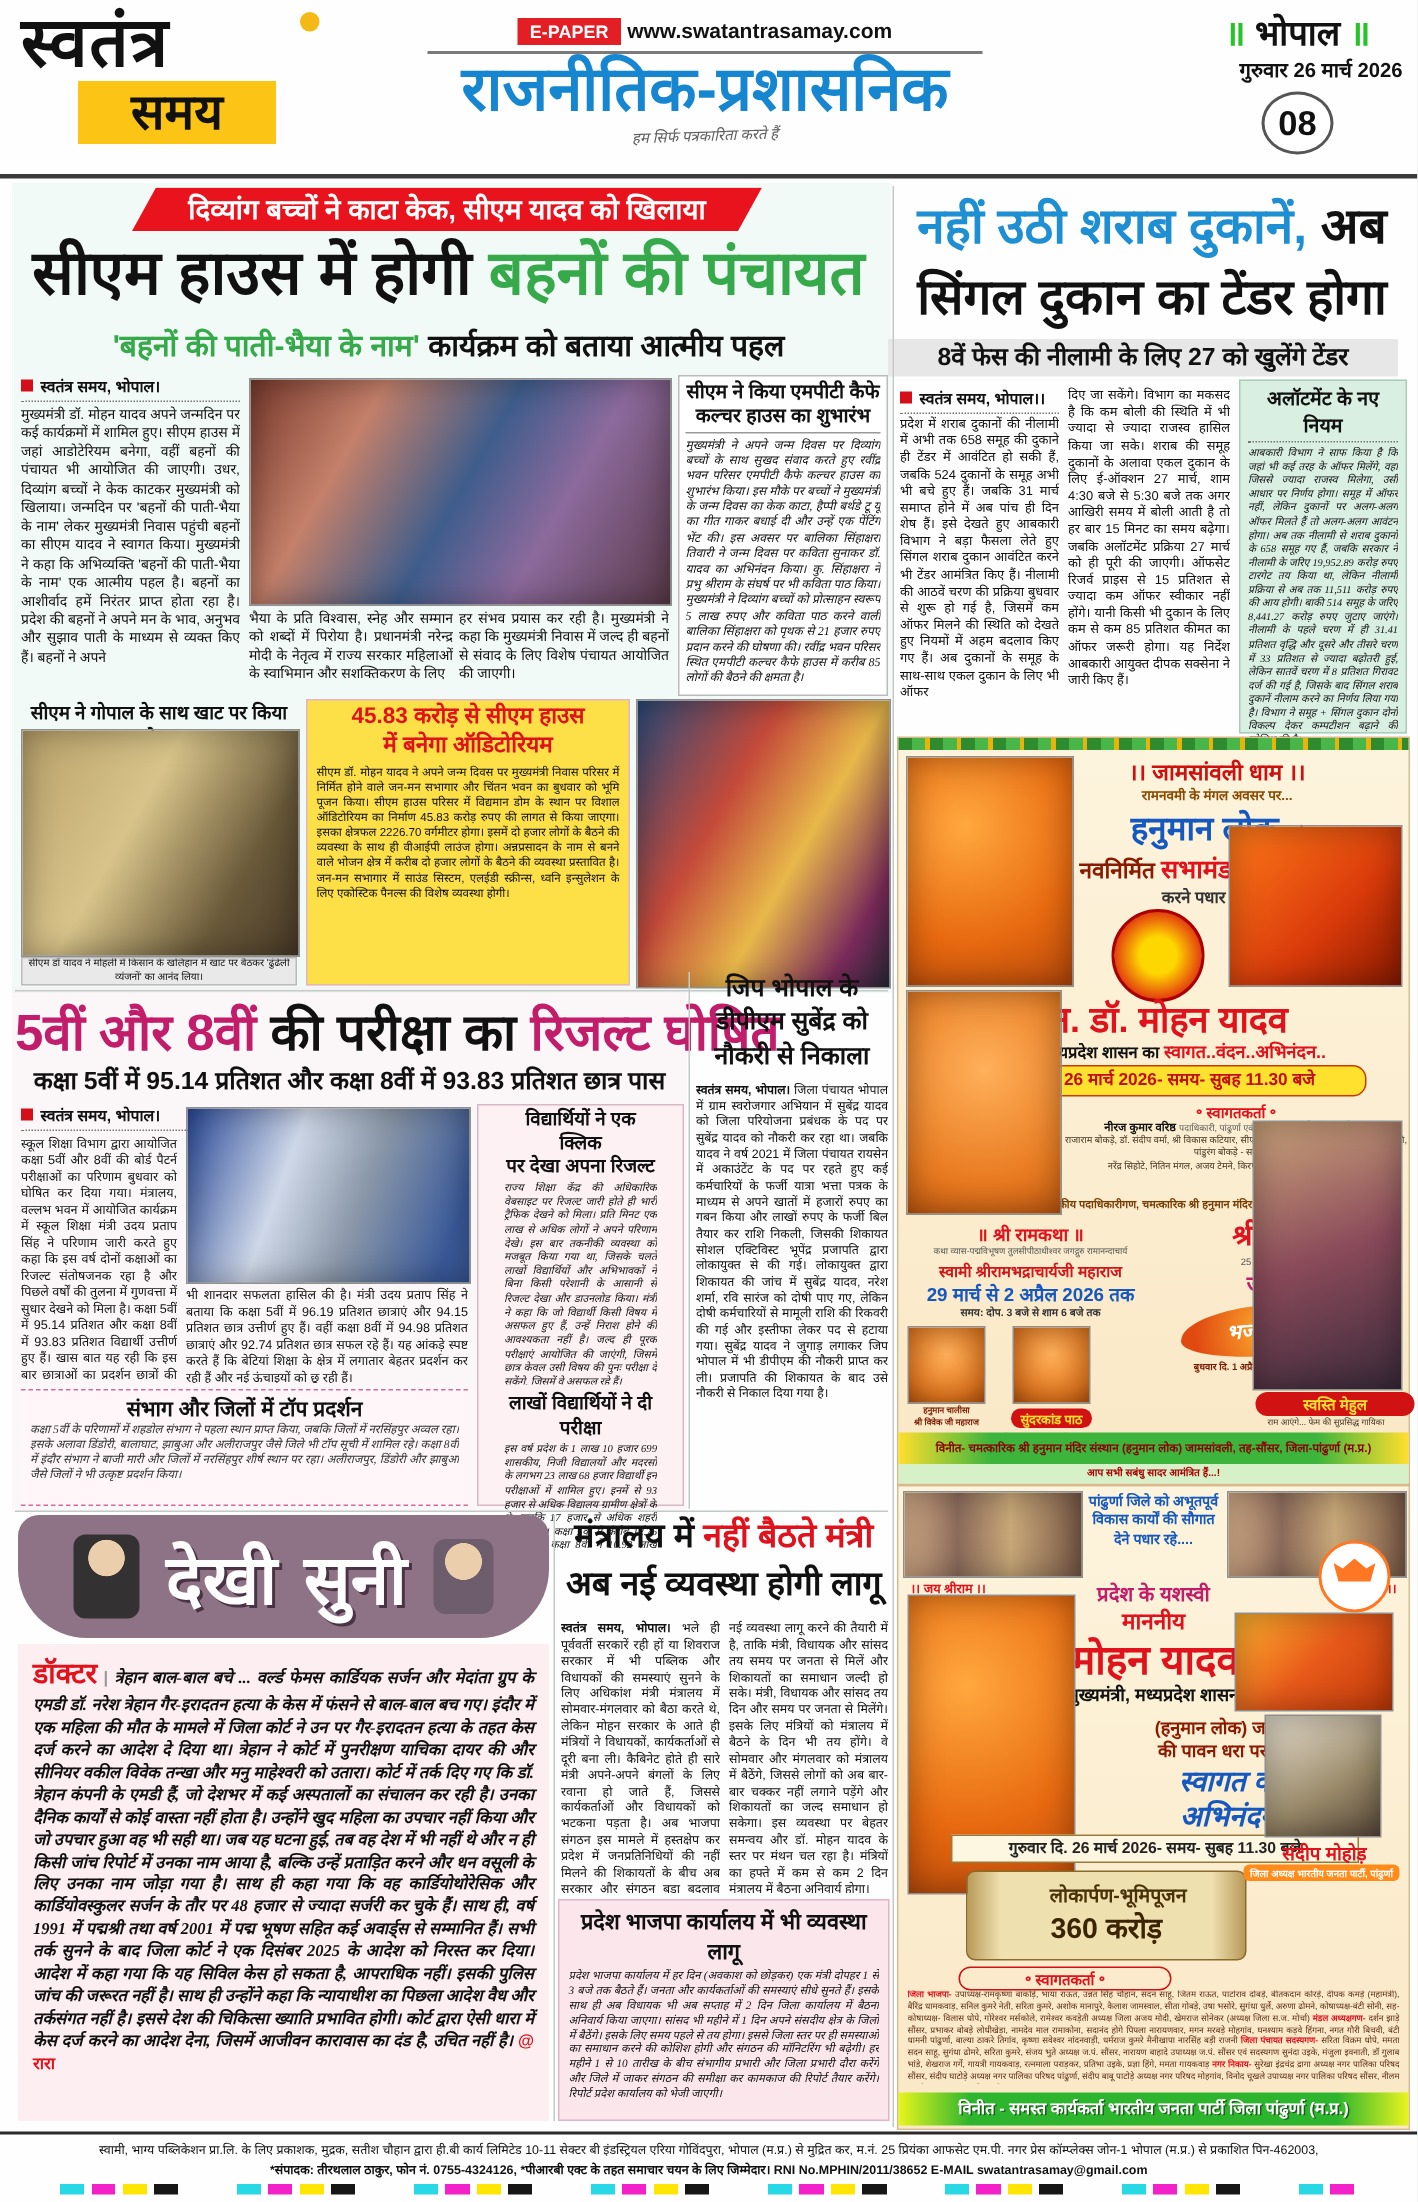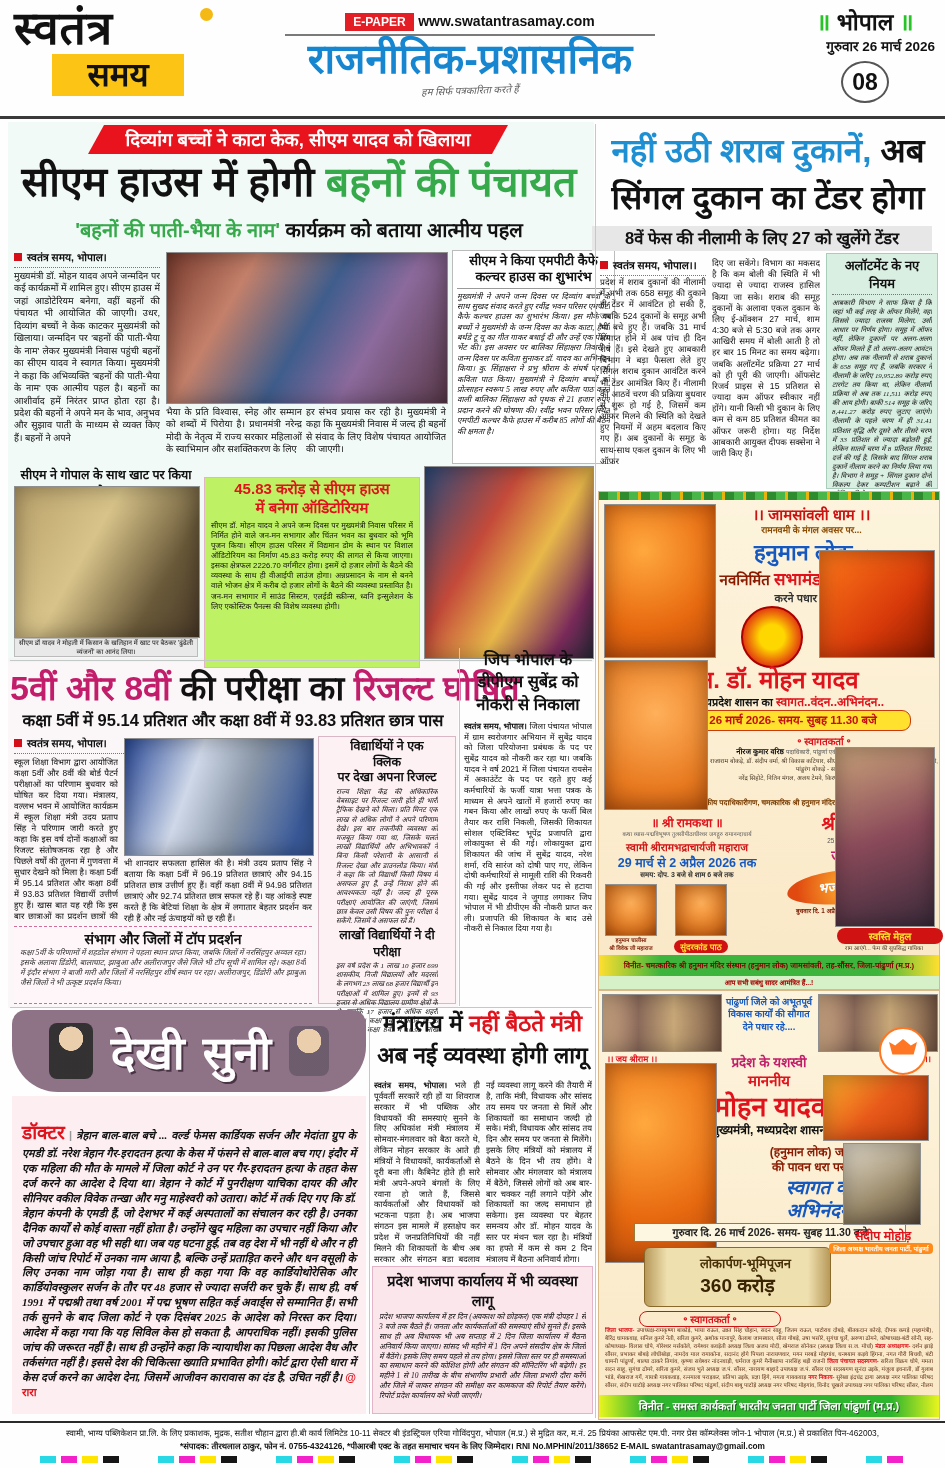--- a/index.html
+++ b/index.html
@@ -84,33 +84,33 @@
     <span class="grn">'बहनों की पाती-भैया के नाम'</span><span> कार्यक्रम को बताया आत्मीय पहल</span>
   </div>
 
   <div class="abs byline" style="left:14px;top:250px;width:146px;"><span class="sq"></span><span>स्वतंत्र समय, भोपाल।</span></div>
   <div class="abs news jtx" style="left:14px;top:270px;width:146px;height:194px;">मुख्यमंत्री डॉ. मोहन यादव अपने जन्मदिन पर कई कार्यक्रमों में शामिल हुए। सीएम हाउस में जहां आडोटेरियम बनेगा, वहीं बहनों की पंचायत भी आयोजित की जाएगी। उधर, दिव्यांग बच्चों ने केक काटकर मुख्यमंत्री को खिलाया। जन्मदिन पर 'बहनों की पाती-भैया के नाम' लेकर मुख्यमंत्री निवास पहुंची बहनों का सीएम यादव ने स्वागत किया। मुख्यमंत्री ने कहा कि अभिव्यक्ति 'बहनों की पाती-भैया के नाम' एक आत्मीय पहल है। बहनों का आशीर्वाद हमें निरंतर प्राप्त होता रहा है। प्रदेश की बहनों ने अपने मन के भाव, अनुभव और सुझाव पाती के माध्यम से व्यक्त किए हैं। बहनों ने अपने</div>
 
   <div class="abs photo ph-lead" style="left:166px;top:252px;width:280px;height:150px;"></div>
   <div class="abs news jtx" style="left:166px;top:406px;width:136px;height:58px;">भैया के प्रति विश्वास, स्नेह और सम्मान को शब्दों में पिरोया है। प्रधानमंत्री नरेन्द्र मोदी के नेतृत्व में राज्य सरकार महिलाओं के स्वाभिमान और सशक्तिकरण के लिए</div>
   <div class="abs news jtx" style="left:306px;top:406px;width:140px;height:58px;">हर संभव प्रयास कर रही है। मुख्यमंत्री ने कहा कि मुख्यमंत्री निवास में जल्द ही बहनों से संवाद के लिए विशेष पंचायत आयोजित की जाएगी।</div>
 
-  <div class="abs" style="left:452px;top:250px;width:163px;height:214px;border:1px solid #bbb;background:#fff;padding:2px 4px;box-sizing:border-box;">
+  <div class="abs" style="left:452px;top:250px;width:140px;height:214px;border:1px solid #bbb;background:#fff;padding:2px 4px;box-sizing:border-box;">
     <div class="ctr" style="font-size:13px;font-weight:800;line-height:1.25;border-bottom:1px solid #999;padding-bottom:2px;">
       <div>सीएम ने किया एमपीटी कैफे</div>
       <div>कल्चर हाउस का शुभारंभ</div>
     </div>
     <div class="it jtx" style="font-size:8px;line-height:1.3;margin-top:3px;height:165px;">मुख्यमंत्री ने अपने जन्म दिवस पर दिव्यांग बच्चों के साथ सुखद संवाद करते हुए रवींद्र भवन परिसर एमपीटी कैफे कल्चर हाउस का शुभारंभ किया। इस मौके पर बच्चों ने मुख्यमंत्री के जन्म दिवस का केक काटा, हैप्पी बर्थडे टू यू का गीत गाकर बधाई दी और उन्हें एक पेंटिंग भेंट की। इस अवसर पर बालिका सिंहाक्षरा तिवारी ने जन्म दिवस पर कविता सुनाकर डॉ. यादव का अभिनंदन किया। कु. सिंहाक्षरा ने प्रभु श्रीराम के संघर्ष पर भी कविता पाठ किया। मुख्यमंत्री ने दिव्यांग बच्चों को प्रोत्साहन स्वरूप 5 लाख रुपए और कविता पाठ करने वाली बालिका सिंहाक्षरा को पृथक से 21 हजार रुपए प्रदान करने की घोषणा की। रवींद्र भवन परिसर स्थित एमपीटी कल्चर कैफे हाउस में करीब 85 लोगों की बैठने की क्षमता है।</div>
   </div>
 
   <div class="abs ctr" style="left:14px;top:466px;width:184px;font-size:12.5px;font-weight:800;">सीएम ने गोपाल के साथ खाट पर किया भोजन</div>
   <div class="abs photo ph-khat" style="left:14px;top:486px;width:184px;height:150px;"></div>
   <div class="abs ctr ov" style="left:14px;top:638px;width:184px;height:19px;background:#e9e9e9;border:1px solid #bbb;font-size:6.7px;line-height:1.3;box-sizing:border-box;">सीएम डॉ यादव ने मोहली में किसान के खलिहान में खाट पर बैठकर 'ढुंढेली व्यंजनों' का आनंद लिया।</div>
 
-  <div class="abs" style="left:204px;top:477px;width:216px;height:191px;background:#bef264;border:1px solid #e3b3c8;box-sizing:border-box;padding:2px 6px;">
+  <div class="abs" style="left:204px;top:466px;width:216px;height:191px;background:#fde047;border:1px solid #e3b3c8;box-sizing:border-box;padding:2px 6px;">
     <div class="ctr red" style="font-size:15px;font-weight:800;line-height:1.25;">
       <div>45.83 करोड़ से सीएम हाउस</div>
       <div>में बनेगा ऑडिटोरियम</div>
     </div>
     <div class="jtx" style="font-size:7.7px;line-height:1.32;margin-top:3px;height:140px;">सीएम डॉ. मोहन यादव ने अपने जन्म दिवस पर मुख्यमंत्री निवास परिसर में निर्मित होने वाले जन-मन सभागार और चिंतन भवन का बुधवार को भूमि पूजन किया। सीएम हाउस परिसर में विद्यमान डोम के स्थान पर विशाल ऑडिटोरियम का निर्माण 45.83 करोड़ रुपए की लागत से किया जाएगा। इसका क्षेत्रफल 2226.70 वर्गमीटर होगा। इसमें दो हजार लोगों के बैठने की व्यवस्था के साथ ही वीआईपी लाउंज होगा। अन्नप्रसादन के नाम से बनने वाले भोजन क्षेत्र में करीब दो हजार लोगों के बैठने की व्यवस्था प्रस्तावित है। जन-मन सभागार में साउंड सिस्टम, एलईडी स्क्रीन्स, ध्वनि इन्सुलेशन के लिए एकोस्टिक पैनल्स की विशेष व्यवस्था होगी।</div>
   </div>
 
   <div class="abs photo ph-crowd" style="left:424px;top:466px;width:168px;height:191px;"></div>
 
   <div class="abs ctr" style="left:598px;top:128px;width:340px;font-size:33px;font-weight:800;line-height:1.42;">
@@ -167,21 +167,21 @@
   </div>
 
   <div class="abs hline" style="left:10px;top:1007px;width:582px;"></div>
 
   <div class="abs" style="left:12px;top:1010px;width:354px;height:82px;background:#8e7386;border-radius:14px 14px 46px 46px;display:flex;align-items:center;justify-content:center;gap:18px;">
     <div style="width:44px;height:56px;background:radial-gradient(circle at 50% 28%,#f5d9b0 0 26%,#2a2a2a 27% 100%);border-radius:8px;opacity:.9;"></div>
     <span style="font-size:46px;font-weight:800;color:#fdfdfd;text-shadow:2px 2px 0 #4a3344;">देखी</span>
     <span style="font-size:46px;font-weight:800;color:#fdfdfd;text-shadow:2px 2px 0 #4a3344;">सुनी</span>
     <div style="width:40px;height:50px;background:radial-gradient(circle at 50% 30%,#f5d9b0 0 30%,#6a5a6a 31% 100%);border-radius:8px;opacity:.9;"></div>
   </div>
-  <div class="abs jtx" style="left:12px;top:1096px;width:354px;height:318px;background:#fdeef1;box-sizing:border-box;padding:24px 10px;font-size:11px;line-height:1.36;">
+  <div class="abs jtx" style="left:12px;top:1096px;width:354px;height:318px;background:#fdeef1;box-sizing:border-box;padding:8px 10px;font-size:11px;line-height:1.36;">
     <span class="red xb" style="font-size:19px;">डॉक्टर</span>
     <span style="color:#999;font-weight:700;"> | </span>
     <span class="it b">त्रेहान बाल-बाल बचे ... वर्ल्ड फेमस कार्डियक सर्जन और मेदांता ग्रुप के एमडी डॉ. नरेश त्रेहान गैर-इरादतन हत्या के केस में फंसने से बाल-बाल बच गए। इंदौर में एक महिला की मौत के मामले में जिला कोर्ट ने उन पर गैर-इरादतन हत्या के तहत केस दर्ज करने का आदेश दे दिया था। त्रेहान ने कोर्ट में पुनरीक्षण याचिका दायर की और सीनियर वकील विवेक तन्खा और मनु माहेश्वरी को उतारा। कोर्ट में तर्क दिए गए कि डॉ. त्रेहान कंपनी के एमडी हैं, जो देशभर में कई अस्पतालों का संचालन कर रही है। उनका दैनिक कार्यों से कोई वास्ता नहीं होता है। उन्होंने खुद महिला का उपचार नहीं किया और जो उपचार हुआ वह भी सही था। जब यह घटना हुई, तब वह देश में भी नहीं थे और न ही किसी जांच रिपोर्ट में उनका नाम आया है, बल्कि उन्हें प्रताड़ित करने और धन वसूली के लिए उनका नाम जोड़ा गया है। साथ ही कहा गया कि वह कार्डियोथोरेसिक और कार्डियोवस्कुलर सर्जन के तौर पर 48 हजार से ज्यादा सर्जरी कर चुके हैं। साथ ही, वर्ष 1991 में पद्मश्री तथा वर्ष 2001 में पद्म भूषण सहित कई अवार्ड्स से सम्मानित हैं। सभी तर्क सुनने के बाद जिला कोर्ट ने एक दिसंबर 2025 के आदेश को निरस्त कर दिया। आदेश में कहा गया कि यह सिविल केस हो सकता है, आपराधिक नहीं। इसकी पुलिस जांच की जरूरत नहीं है। साथ ही उन्होंने कहा कि न्यायाधीश का पिछला आदेश वैध और तर्कसंगत नहीं है। इससे देश की चिकित्सा ख्याति प्रभावित होगी। कोर्ट द्वारा ऐसी धारा में केस दर्ज करने का आदेश देना, जिसमें आजीवन कारावास का दंड है, उचित नहीं है। </span><span class="red xb">@ रारा</span>
   </div>
 
   <div class="abs vline" style="left:369px;top:1010px;height:404px;"></div>
   <div class="abs ctr" style="left:372px;top:1008px;width:221px;font-size:22.5px;font-weight:800;line-height:1.4;">
     <div style="white-space:nowrap;"><span>मंत्रालय में </span><span class="red">नहीं बैठते मंत्री</span></div>
     <div style="white-space:nowrap;">अब नई व्यवस्था होगी लागू</div>
   </div>

